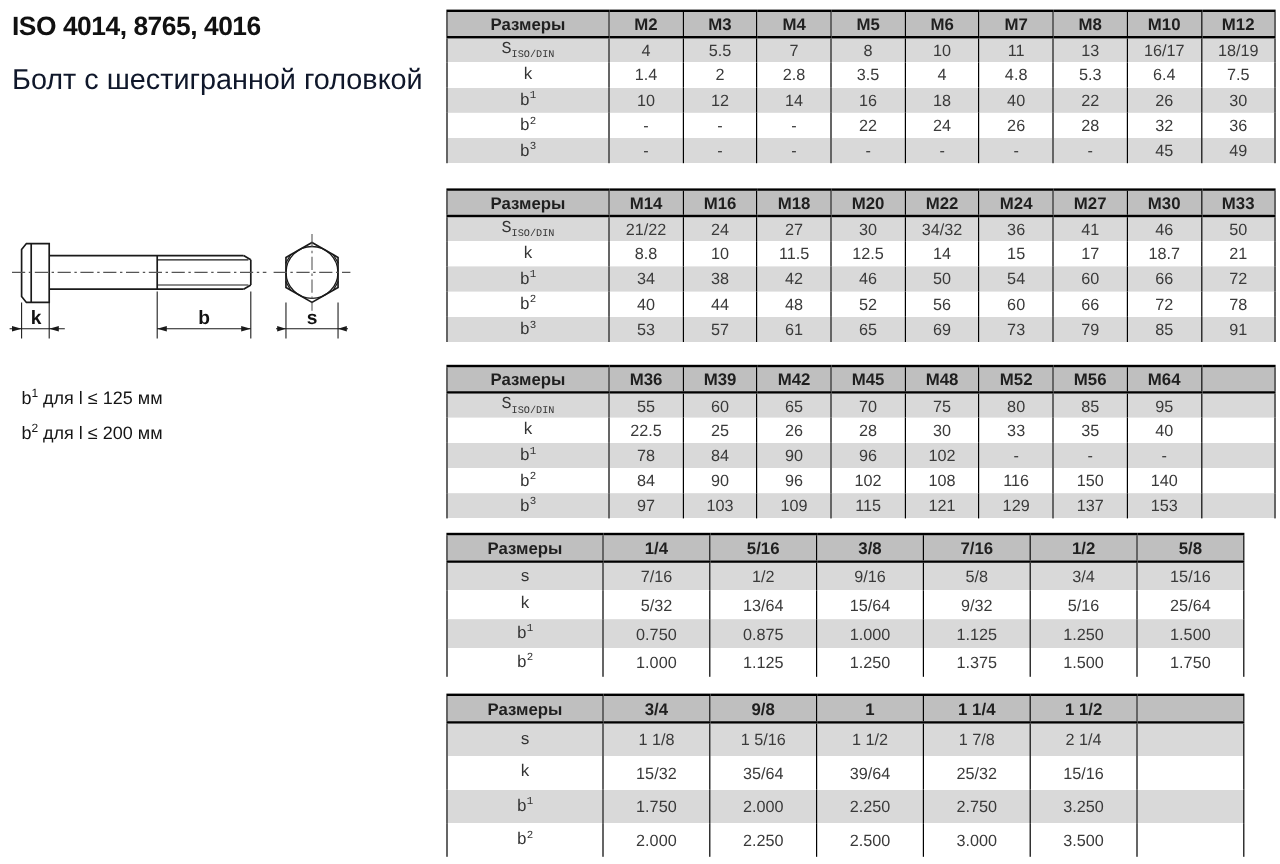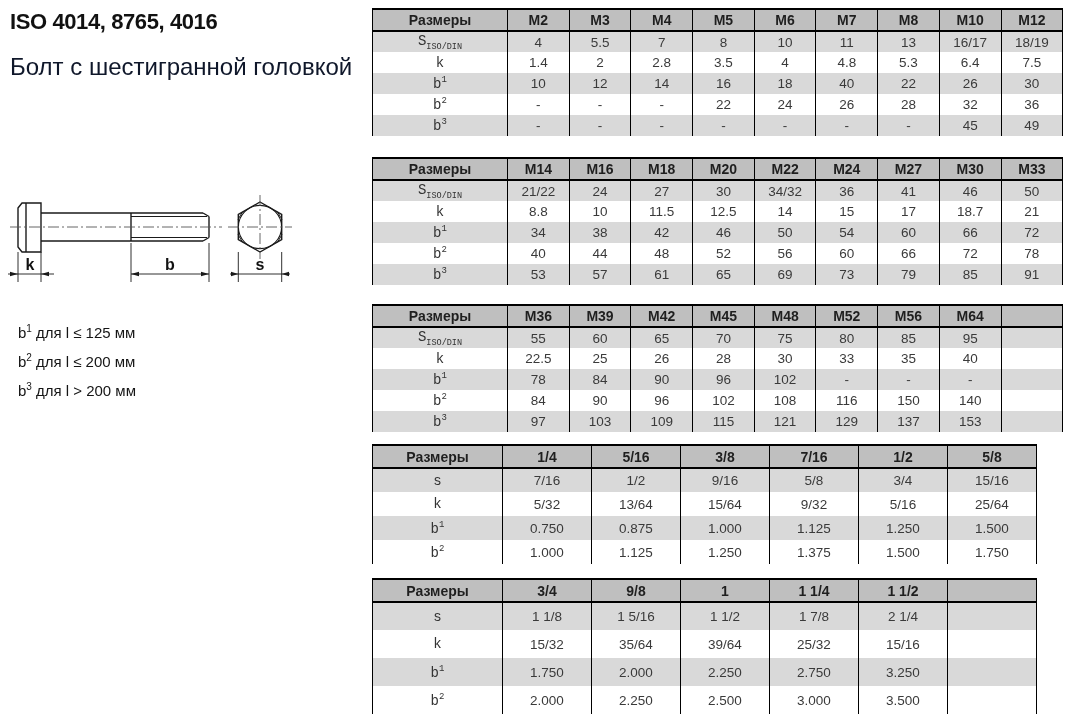--- a/index.html
+++ b/index.html
@@ -97,21 +97,20 @@
   <g font-family="Liberation Sans, sans-serif" font-size="16" font-weight="700" fill="#111" text-anchor="middle">
     <text x="24" y="80">k</text>
     <text x="164" y="80">b</text>
     <text x="254" y="80">s</text>
   </g>
 </svg>
 
 <div class="notes">
   <div class="note"><span>b</span><sup>1</sup><span class="txt">для l ≤ 125 мм</span></div>
   <div class="note"><span>b</span><sup>2</sup><span class="txt">для l ≤ 200 мм</span></div>
-  <div class="note"><span>b</span><sup>3</sup><span class="txt">для l &gt; 200 мм</span></div>
 </div>
 
 <div id="tables">
     <table class="dim-table t1">
       <colgroup>
         <col style="width: 135px;">
         <col style="width: 61.7px;">
         <col style="width: 61.7px;">
         <col style="width: 61.7px;">
         <col style="width: 61.7px;">

